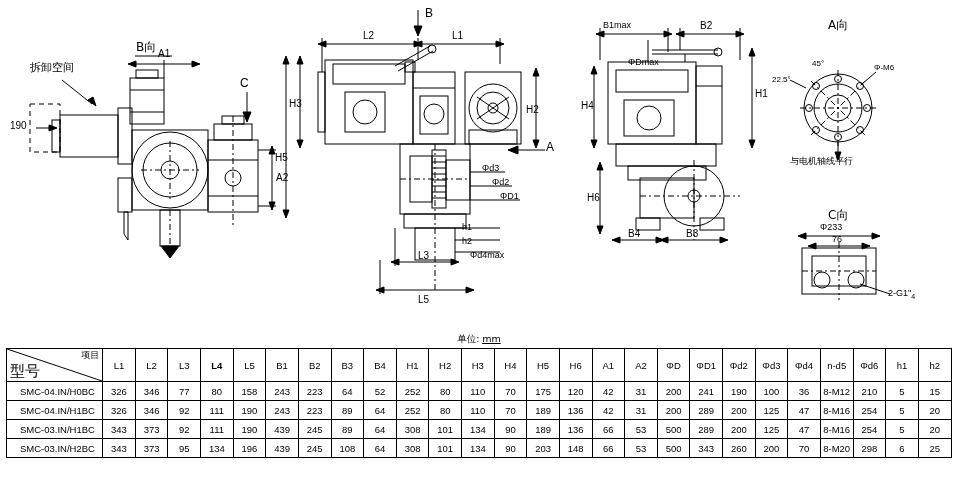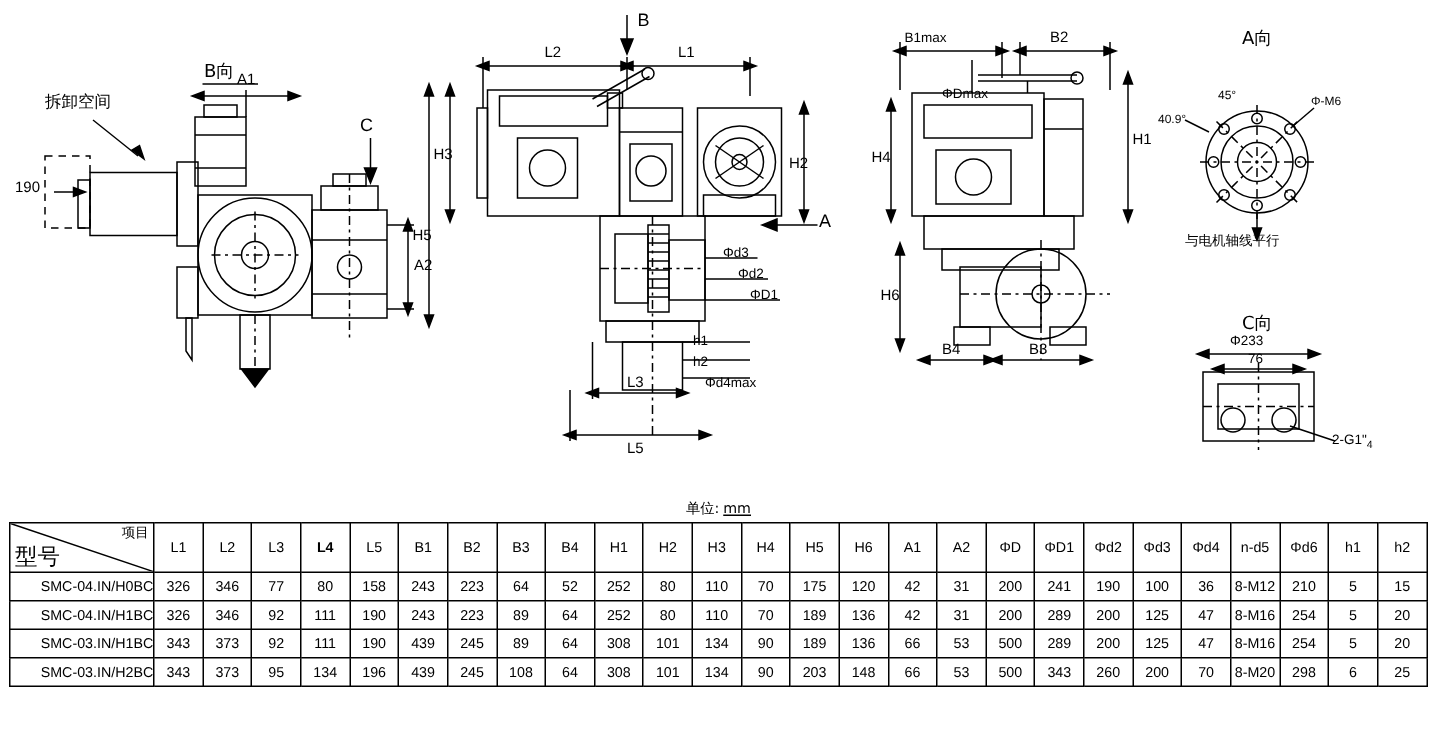--- a/index.html
+++ b/index.html
@@ -11,21 +11,21 @@
   .lbl.sm{font-size:9px;}
   .lbl.xs{font-size:8px;}
 
   svg.draw{position:absolute;left:0;top:0;width:958px;height:330px;}
   svg.draw *{shape-rendering:geometricPrecision;}
 
   
   #tablewrap{position:absolute;left:6px;top:330px;width:946px;}
   table.dim{border-collapse:collapse;width:946px;table-layout:fixed;}
   table.dim td,table.dim th{border:1px solid #000;font-size:9.5px;text-align:center;padding:0;height:18px;font-family:"Liberation Sans",sans-serif;}
-  table.dim td.model{font-size:9.5px;text-align:right;padding-left:13px;}
+  table.dim td.model{font-size:9.5px;text-align:left;padding-left:13px;}
   .title-cell{font-family:"DejaVu Sans",sans-serif;font-size:16px;font-weight:bold;height:28px;}
   .unit-row{border:none!important;text-align:right;font-size:9px;height:14px;padding-right:8px;}
   .unit-row span{font-family:"DejaVu Sans",sans-serif;}
   .corner{position:relative;}
   .corner .diag{position:absolute;left:0;top:0;width:100%;height:100%;}
   .corner .c1{position:absolute;right:3px;top:0px;font-size:9px;font-family:"DejaVu Sans",sans-serif;}
   .corner .c2{position:absolute;left:3px;bottom:0px;font-size:15px;font-family:"DejaVu Sans",sans-serif;}
 </style>
 </head>
 <body>
@@ -297,21 +297,21 @@
   <div class="lbl sm" style="left:603px;top:20px;">B1max</div>
   <div class="lbl" style="left:700px;top:20px;">B2</div>
   <div class="lbl sm" style="left:628px;top:36px;margin-top:21px;">ΦDmax</div>
   <div class="lbl" style="left:755px;top:88px;">H1</div>
   <div class="lbl" style="left:581px;top:100px;">H4</div>
   <div class="lbl" style="left:587px;top:192px;">H6</div>
   <div class="lbl" style="left:628px;top:228px;">B4</div>
   <div class="lbl" style="left:686px;top:228px;">B3</div>
 
   <div class="lbl cn" style="left:828px;top:20px;font-size:12px;">A向</div>
-  <div class="lbl xs" style="left:772px;top:74px;">40.9°</div>
+  <div class="lbl xs" style="left:772px;top:74px;">22.5°</div>
   <div class="lbl xs" style="left:812px;top:58px;">45°</div>
   <div class="lbl xs" style="left:874px;top:62px;">Φ-M6</div>
   <div class="lbl cn xs" style="left:790px;top:156px;font-size:9px;">与电机轴线平行</div>
 
   <div class="lbl cn" style="left:828px;top:186px;font-size:12px;margin-top:24px;">C向</div>
   <div class="lbl sm" style="left:820px;top:222px;">Φ233</div>
   <div class="lbl sm" style="left:832px;top:234px;">76</div>
   <div class="lbl sm" style="left:888px;top:288px;">
     <span>2-G1"</span><span style="font-size:7px;vertical-align:sub;">4</span>
   </div>

